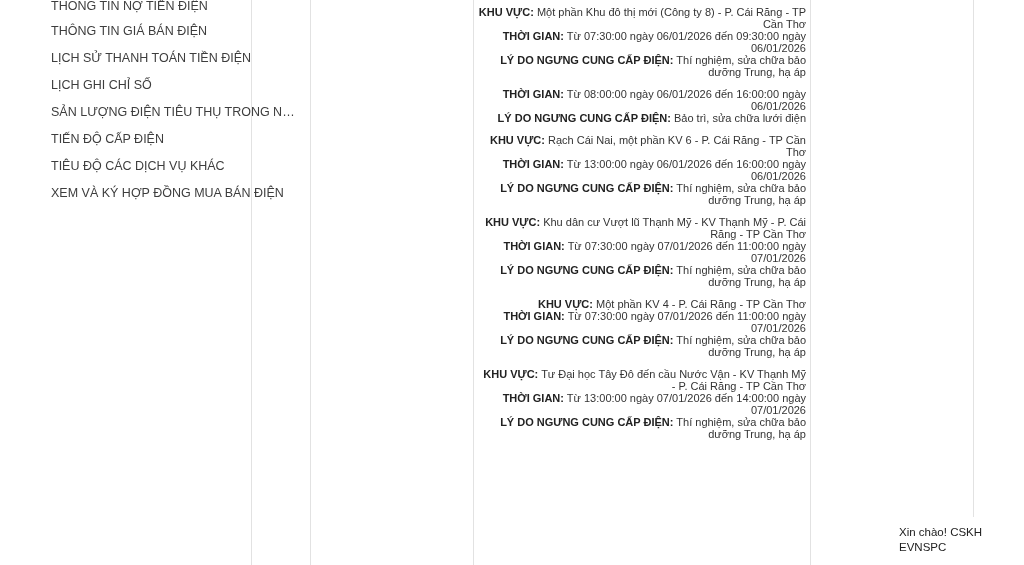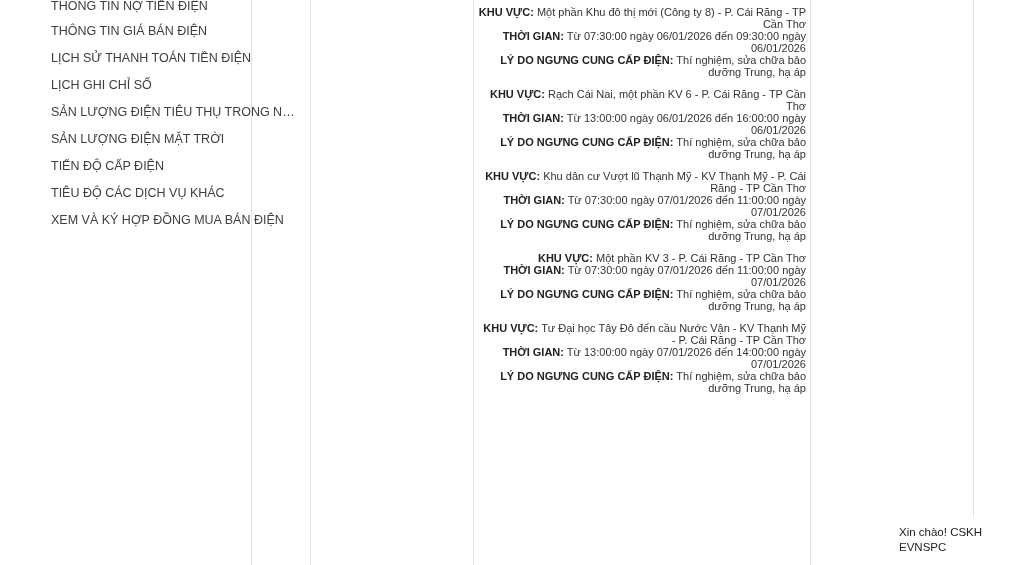--- a/index.html
+++ b/index.html
@@ -121,23 +121,20 @@
     <div class="sidebar-item">
       <span>LỊCH SỬ THANH TOÁN TIỀN ĐIỆN</span>
     </div>
     <div class="sidebar-item">
       <span>LỊCH GHI CHỈ SỐ</span>
     </div>
     <div class="sidebar-item">
       <span>SẢN LƯỢNG ĐIỆN TIÊU THỤ TRONG NGÀY</span>
     </div>
     <div class="sidebar-item">
-      <span>SẢN LƯỢNG ĐIỆN MẶT TRỜI</span>
-    </div>
-    <div class="sidebar-item">
       <span>TIẾN ĐỘ CẤP ĐIỆN</span>
     </div>
     <div class="sidebar-item">
       <span>TIÊU ĐỘ CÁC DỊCH VỤ KHÁC</span>
     </div>
     <div class="sidebar-item">
       <span>XEM VÀ KÝ HỢP ĐỒNG MUA BÁN ĐIỆN</span>
     </div>
   </div>
 
@@ -149,36 +146,38 @@
 
   <div class="content">
 
     <div class="notice" style="margin-top:6px;">
       <span class="line"><span class="lbl">KHU VỰC:</span> <span class="val">Một phần Khu đô thị mới (Công ty 8) - P. Cái Răng - TP Cần Thơ</span></span>
       <span class="line"><span class="lbl">THỜI GIAN:</span> <span class="val">Từ 07:30:00 ngày 06/01/2026 đến 09:30:00 ngày 06/01/2026</span></span>
       <span class="line"><span class="lbl">LÝ DO NGƯNG CUNG CẤP ĐIỆN:</span> <span class="val">Thí nghiệm, sửa chữa bảo dưỡng Trung, hạ áp</span></span>
     </div>
 
     <div class="notice">
+      <span class="line"><span class="lbl">THỜI GIAN:</span> <span class="val">Từ 08:00:00 ngày 06/01/2026 đến 16:00:00 ngày 06/01/2026</span></span>
+      <span class="line"><span class="lbl">LÝ DO NGƯNG CUNG CẤP ĐIỆN:</span> <span class="val">Bảo trì, sửa chữa lưới điện</span></span>
     </div>
 
     <div class="notice">
       <span class="line"><span class="lbl">KHU VỰC:</span> <span class="val">Rạch Cái Nai, một phần KV 6 - P. Cái Răng - TP Cần Thơ</span></span>
       <span class="line"><span class="lbl">THỜI GIAN:</span> <span class="val">Từ 13:00:00 ngày 06/01/2026 đến 16:00:00 ngày 06/01/2026</span></span>
       <span class="line"><span class="lbl">LÝ DO NGƯNG CUNG CẤP ĐIỆN:</span> <span class="val">Thí nghiệm, sửa chữa bảo dưỡng Trung, hạ áp</span></span>
     </div>
 
     <div class="notice">
       <span class="line"><span class="lbl">KHU VỰC:</span> <span class="val">Khu dân cư Vượt lũ Thạnh Mỹ - KV Thạnh Mỹ - P. Cái Răng - TP Cần Thơ</span></span>
       <span class="line"><span class="lbl">THỜI GIAN:</span> <span class="val">Từ 07:30:00 ngày 07/01/2026 đến 11:00:00 ngày 07/01/2026</span></span>
       <span class="line"><span class="lbl">LÝ DO NGƯNG CUNG CẤP ĐIỆN:</span> <span class="val">Thí nghiệm, sửa chữa bảo dưỡng Trung, hạ áp</span></span>
     </div>
 
     <div class="notice">
-      <span class="line"><span class="lbl">KHU VỰC:</span> <span class="val">Một phần KV 3 - P. Cái Răng - TP Cần Thơ</span></span>
+      <span class="line"><span class="lbl">KHU VỰC:</span> <span class="val">Một phần KV 4 - P. Cái Răng - TP Cần Thơ</span></span>
       <span class="line"><span class="lbl">THỜI GIAN:</span> <span class="val">Từ 07:30:00 ngày 07/01/2026 đến 11:00:00 ngày 07/01/2026</span></span>
       <span class="line"><span class="lbl">LÝ DO NGƯNG CUNG CẤP ĐIỆN:</span> <span class="val">Thí nghiệm, sửa chữa bảo dưỡng Trung, hạ áp</span></span>
     </div>
 
     <div class="notice">
       <span class="line"><span class="lbl">KHU VỰC:</span> <span class="val">Tư Đại học Tây Đô đến cầu Nước Vận - KV Thạnh Mỹ - P. Cái Răng - TP Cần Thơ</span></span>
       <span class="line"><span class="lbl">THỜI GIAN:</span> <span class="val">Từ 13:00:00 ngày 07/01/2026 đến 14:00:00 ngày 07/01/2026</span></span>
       <span class="line"><span class="lbl">LÝ DO NGƯNG CUNG CẤP ĐIỆN:</span> <span class="val">Thí nghiệm, sửa chữa bảo dưỡng Trung, hạ áp</span></span>
     </div>
 

